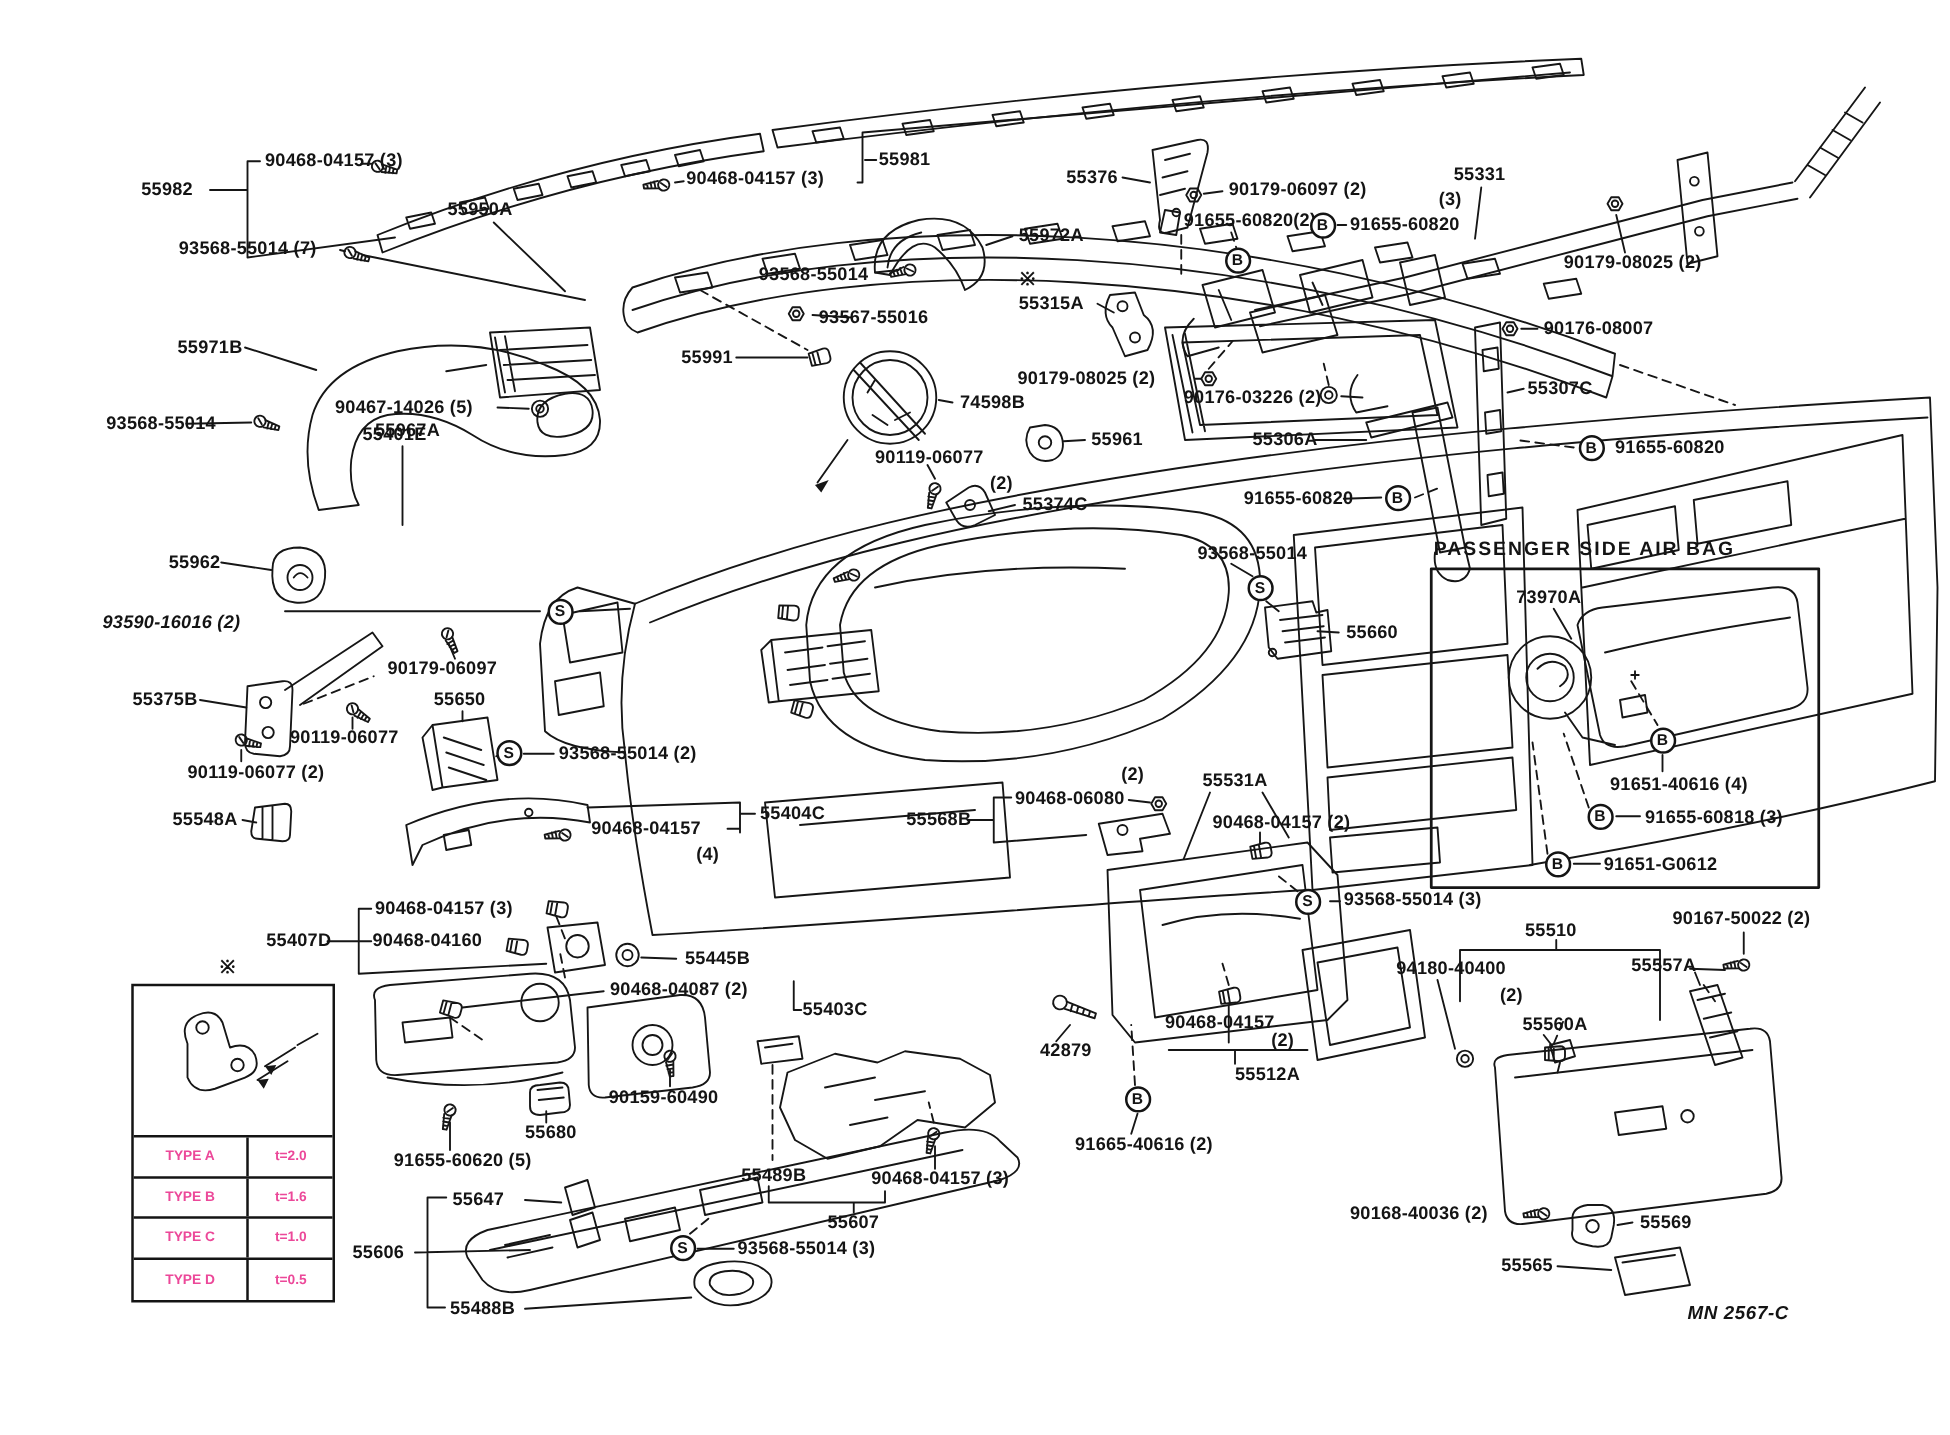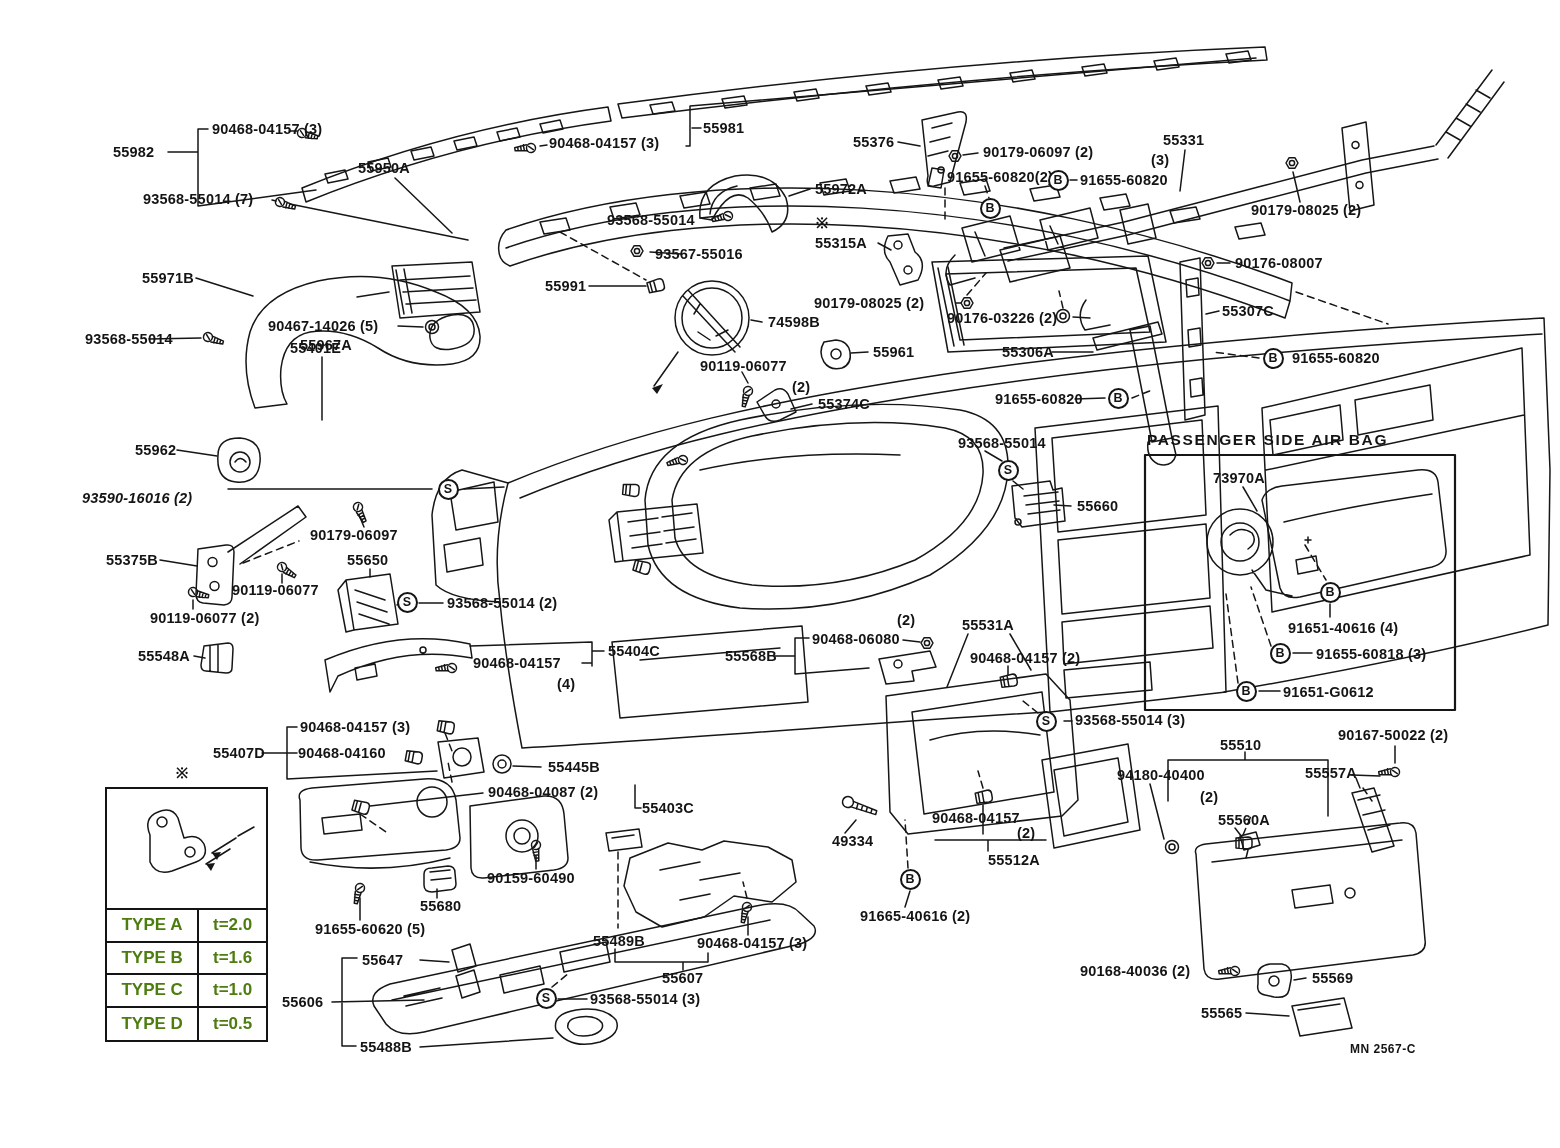--- a/index.html
+++ b/index.html
@@ -2,26 +2,26 @@
 <html><head>
 <meta charset="utf-8">
 <style>
   html,body{margin:0;padding:0;background:#fff;}
   body{width:1560px;height:1148px;font-family:"Liberation Sans",sans-serif;}
   #canvas{position:relative;width:1560px;height:1148px;overflow:hidden;color:#141414;background:#fff;}
   #art{position:absolute;left:0;top:0;}
   .lbl{position:absolute;transform:translateY(-50%);font-weight:700;font-size:14.5px;letter-spacing:.2px;white-space:nowrap;color:#141414;}
   .circ{position:absolute;width:21px;height:21px;border:2px solid #141414;border-radius:50%;display:flex;align-items:center;justify-content:center;font-weight:700;font-size:12.5px;background:#fff;box-sizing:border-box;color:#141414;}
   #airbag-title{position:absolute;font-weight:700;font-size:15.5px;letter-spacing:1.6px;white-space:nowrap;}
-  #footer{position:absolute;font-weight:700;font-size:12px;letter-spacing:.5px;}
+  #footer{position:absolute;font-weight:700;font-size:15px;letter-spacing:.5px;font-style:italic;}
   #type-table{position:absolute;left:105px;top:787px;width:163px;height:255px;border:2.5px solid #141414;box-sizing:border-box;background:transparent;}
   .tt-img{height:121px;border-bottom:2.5px solid #141414;box-sizing:border-box;}
   .tt-row{display:flex;height:32.5px;border-bottom:2.5px solid #141414;box-sizing:border-box;}
   .tt-row:last-child{border-bottom:none;}
-  .tt-cell{display:flex;align-items:center;justify-content:center;font-weight:700;font-size:17px;box-sizing:border-box;color:#4d7c0f;}
+  .tt-cell{display:flex;align-items:center;justify-content:center;font-weight:700;font-size:11px;box-sizing:border-box;color:#ec4899;}
   .tt-type{width:58%;border-right:2.5px solid #141414;}
   .tt-val{width:42%;}
 </style>
 </head>
 <body>
 
 <div id="canvas">
 
   <svg id="art" width="1560" height="1148" viewBox="0 0 1560 1148" fill="none" stroke="#161616" stroke-width="1.5" stroke-linecap="round" stroke-linejoin="round">
 
@@ -300,21 +300,21 @@
       <div class="lbl" style="left: 725px; top: 656px;">55568B</div>
       <div class="lbl" style="left: 962px; top: 625px; text-align: center;">55531A</div>
       <div class="lbl" style="left: 970px; top: 658px;">90468-04157 (2)</div>
       <div class="lbl" style="left: 1075px; top: 720px;">93568-55014 (3)</div>
       <div class="lbl" style="left: 1220px; top: 745px;">55510</div>
       <div class="lbl" style="left: 1338px; top: 735px;">90167-50022 (2)</div>
       <div class="lbl" style="left: 1117px; top: 775px;">94180-40400</div>
       <div class="lbl" style="left: 1200px; top: 797px;">(2)</div>
       <div class="lbl" style="left: 1305px; top: 773px;">55557A</div>
       <div class="lbl" style="left: 1218px; top: 820px;">55560A</div>
-      <div class="lbl" style="left: 832px; top: 841px;">49334</div>
+      <div class="lbl" style="left: 832px; top: 841px;">42879</div>
       <div class="lbl" style="left: 932px; top: 818px;">90468-04157</div>
       <div class="lbl" style="left: 1017px; top: 833px;">(2)</div>
       <div class="lbl" style="left: 988px; top: 860px;">55512A</div>
       <div class="lbl" style="left: 860px; top: 916px;">91665-40616 (2)</div>
       <div class="lbl" style="left: 213px; top: 753px;">55407D</div>
       <div class="lbl" style="left: 300px; top: 727px;">90468-04157 (3)</div>
       <div class="lbl" style="left: 298px; top: 753px;">90468-04160</div>
       <div class="lbl" style="left: 548px; top: 767px;">55445B</div>
       <div class="lbl" style="left: 488px; top: 792px;">90468-04087 (2)</div>
       <div class="lbl" style="left: 642px; top: 808px;">55403C</div>

